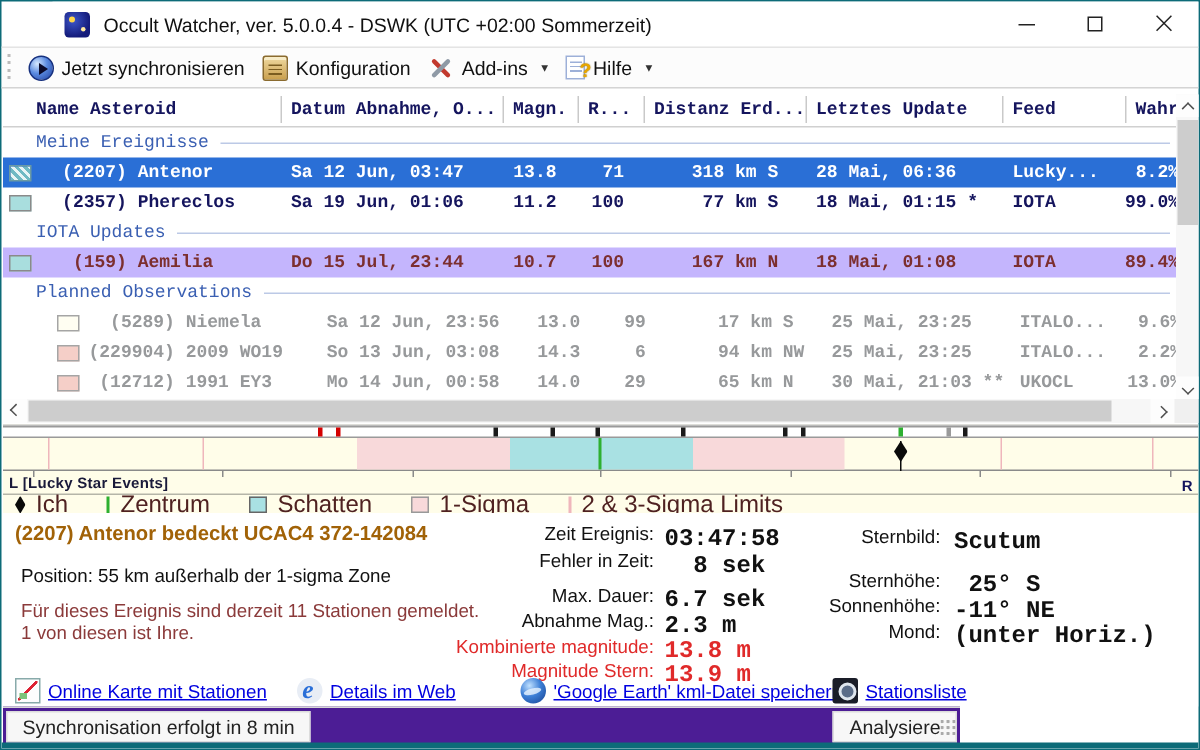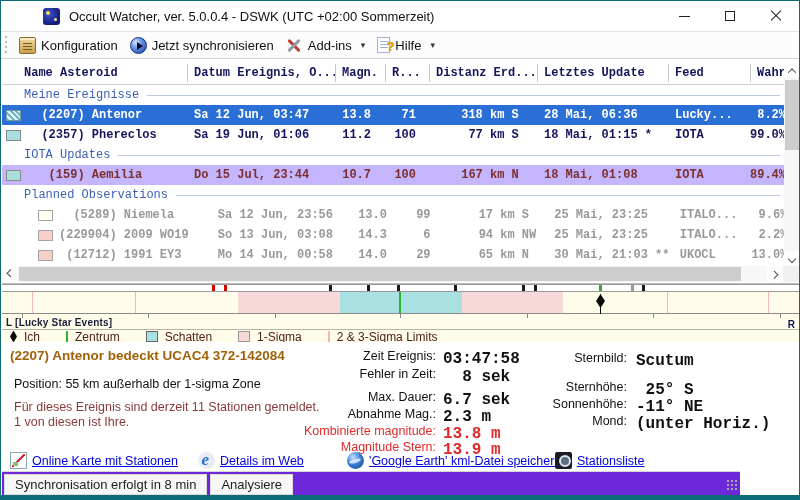--- a/index.html
+++ b/index.html
@@ -127,21 +127,21 @@
   .me-marker { position:absolute; top:2px; width:9px; height:14px; background:#0a0a0a;
                clip-path:polygon(50% 0,100% 50%,50% 100%,0 50%); }
   .me-drop { position:absolute; top:2px; width:1px; height:20px; background:#0a0a0a; }
   #axisrow { position:absolute; top:30px; left:0; right:0; height:6px; }
   #axisrow .atick { position:absolute; top:0; width:1px; height:4px; background:#8a8a8a; }
   #strip-labels { position:absolute; top:33px; left:0; right:0; height:12px;
                   font-size:10px; font-weight:bold; color:#1a1a3a; }
   #strip-label-left { position:absolute; left:4px; top:0; letter-spacing:0.2px; }
   #strip-label-right { position:absolute; right:4px; top:2px; color:#15155e; }
   #legend { position:absolute; top:45px; left:0; right:0; height:14px; border-top:1px solid #b5b5a8;
-            display:flex; align-items:center; gap:26px; padding-left:8px; font-size:12px; color:#4f2121;text-align:right; }
+            display:flex; align-items:center; gap:26px; padding-left:8px; font-size:16px; color:#4f2121;text-align:right; }
   .leg-item { display:flex; align-items:center; gap:7px; }
   .sw-diamond { width:7px; height:12px; background:#0a0a0a; clip-path:polygon(50% 0,100% 50%,50% 100%,0 50%); }
   .sw-gline { width:2px; height:12px; background:#2eb030; }
   .sw-teal { width:12px; height:11px; background:#a9e1e3; border:1px solid #666; }
   .sw-pink { width:12px; height:11px; background:#f8d9da; border:1px solid #999; }
   .sw-pline { width:2px; height:12px; background:#efb6bc; }
 
   
   #details { position:absolute; top:341px; left:1px; width:797px; height:129px; background:#fff; }
   #det-title { position:absolute; left:8px; top:6px; font-size:13.5px; font-weight:bold; color:#a16207; }
@@ -163,22 +163,22 @@
   .l-ie::after { content:"e"; position:absolute; left:3.5px; top:-2px; font-family:"Liberation Serif",serif;
         font-size:17px; font-weight:bold; font-style:italic; color:#2a6fd8; }
   .l-ge { border-radius:50%; background:radial-gradient(circle at 35% 30%, #bfe0ff 0%, #3d7fd6 45%, #15408e 100%); }
   .l-ge::after { content:""; position:absolute; left:2px; top:7px; width:12px; height:4px;
         background:#e8f4ff; border-radius:50%; transform:rotate(-15deg); opacity:.8; }
   .l-st { background:#1a1d28; border-radius:2px; }
   .l-st::after { content:""; position:absolute; left:4px; top:3px; width:8px; height:8px;
         border:2px solid #dfe6ee; border-radius:50%; background:#5a6c88; }
 
   
-  #statusbar { position:absolute; top:470px; left:1px; width:738px; height:25px; background:#6d28d9;
-               border-top:1px solid #d6d6d6; display:flex; align-items:center; padding:0 2px; gap:3px; }
+  #statusbar { position:absolute; top:470px; left:1px; width:638px; height:25px; background:#4c1d95;
+               border-top:1px solid #d6d6d6; display:flex; align-items:center; padding:0 2px; gap:3px;justify-content:space-between; }
   .status-panel { height:21px; display:flex; align-items:center; padding:0 10px; background:#f7f7f7;
                border:1px solid #dcdcdc; font-size:13px; color:#222; white-space:nowrap; }
   #resize-grip { position:absolute; right:3px; bottom:6px; width:10px; height:10px;
       background:radial-gradient(circle at 1px 1px, #aaa 1px, transparent 1.4px);
       background-size:4px 4px; }
   #bottom-bar { position:absolute; left:0; right:0; bottom:0; height:4px; background:#0d6b78; }
 </style>
 </head>
 <body>
 
@@ -196,41 +196,41 @@
         </div>
       <div class="win-btn">
           <div class="glyph-close"></div>
         </div>
     </div>
   </div>
 
   <div id="toolbar">
     <div id="toolbar-grip"></div>
     <div class="tb-btn">
+      <span class="icon16 i-sync"></span>
+      <span>Jetzt synchronisieren</span>
+    </div>
+    <div class="tb-btn">
       <span class="icon16 i-config"></span>
       <span>Konfiguration</span>
-    </div>
-    <div class="tb-btn">
-      <span class="icon16 i-sync"></span>
-      <span>Jetzt synchronisieren</span>
     </div>
     <div class="tb-btn tb-caret">
       <span class="icon16 i-addins"></span>
       <span>Add-ins</span>
     </div>
     <div class="tb-btn tb-caret">
       <span class="icon16 i-help"></span>
       <span>Hilfe</span>
     </div>
   </div>
 
   <div id="table" class="mono">
     <div id="thead">
       <div class="th c-name">Name Asteroid</div>
-      <div class="th c-datum">Datum Ereignis, O...</div>
+      <div class="th c-datum">Datum Abnahme, O...</div>
       <div class="th c-magn">Magn.</div>
       <div class="th c-r">R...</div>
       <div class="th c-dist">Distanz Erd...</div>
       <div class="th c-upd">Letztes Update</div>
       <div class="th c-feed">Feed</div>
       <div class="th c-wahr">Wahr.</div>
     </div>
 
     <div class="grow">
       <span class="glabel">Meine Ereignisse</span>

